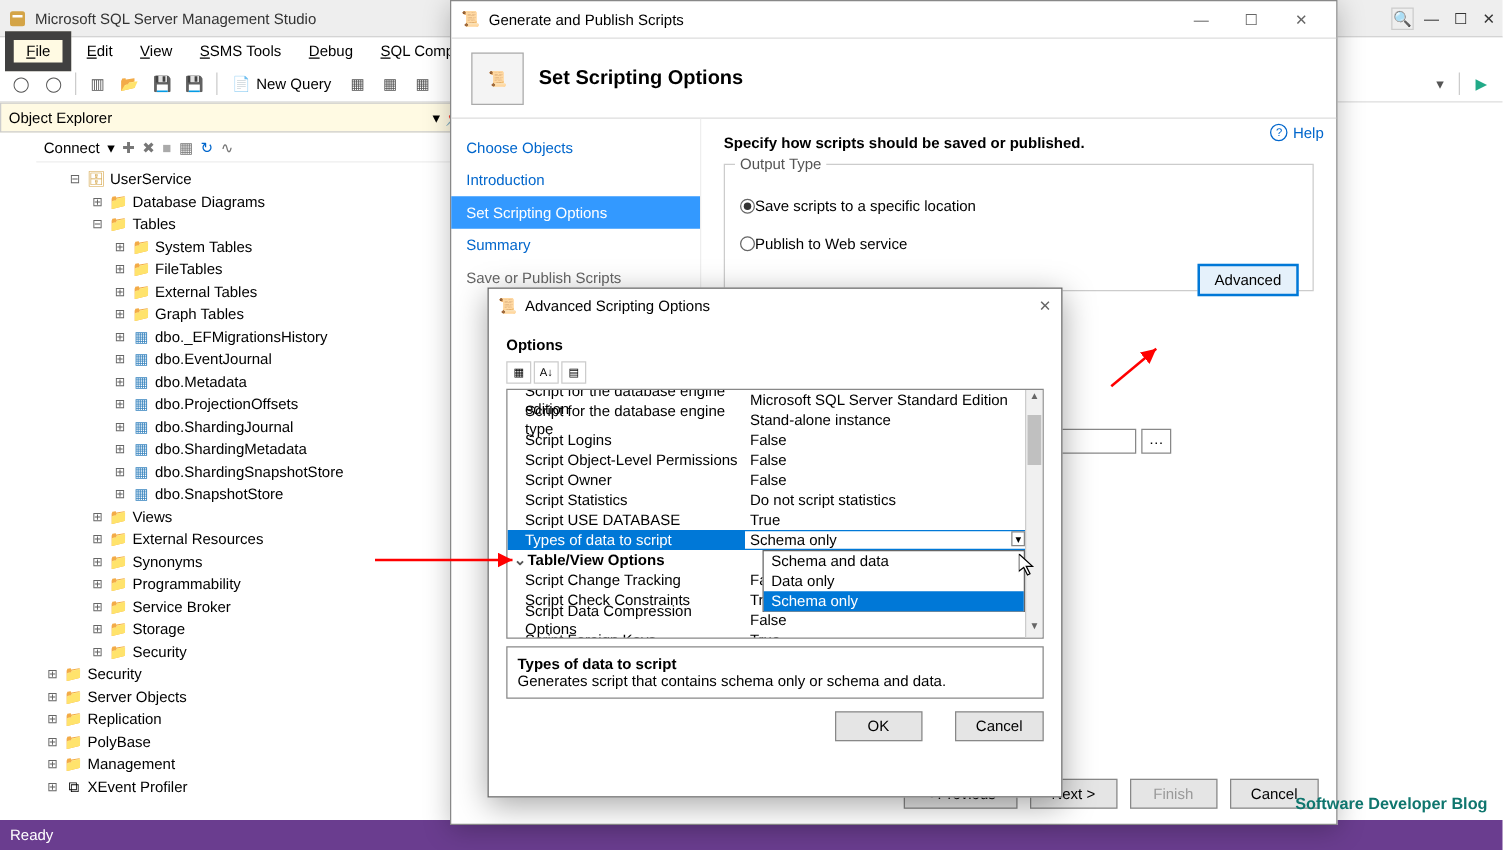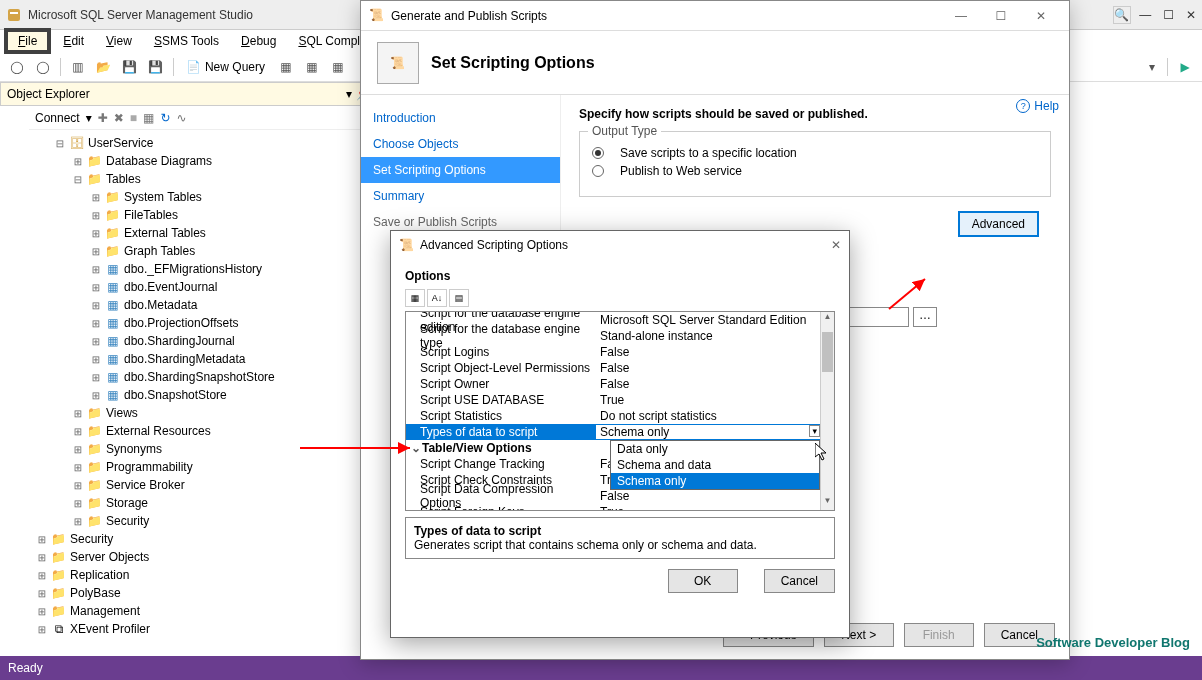--- a/index.html
+++ b/index.html
@@ -9,21 +9,21 @@
 .main-window { position: absolute; top: 0; left: 0; width: 1202px; height: 680px; background: #fff; }
 .title-bar { height: 30px; background: #eee; display: flex; align-items: center; padding: 0 6px; border-bottom: 1px solid #ccc; }
 .title-bar .app-icon { width: 16px; height: 16px; margin-right: 6px; }
 .title-bar .title-text { flex: 1; color: #333; }
 .title-bar .win-buttons { display: flex; gap: 12px; color: #333; font-size: 14px; }
 .search-box { width: 18px; height: 18px; border: 1px solid #ccc; display:flex; align-items:center; justify-content:center; margin-right:8px;}
 
 .menu-bar { height: 22px; display: flex; align-items: center; padding: 0 4px; background: #fff; gap: 2px; }
 .menu-item { padding: 2px 10px; color: #000; text-decoration: underline; text-decoration-color: transparent; }
 .menu-item:first-letter { text-decoration: underline; }
-.menu-item.active { background: #fffae3; border: 4px solid #404040; }
+.menu-item.active { background: #fffae3; border: 7px solid #404040; }
 
 .toolbar { height: 30px; display: flex; align-items: center; padding: 0 6px; gap: 4px; border-bottom:1px solid #ddd;}
 .tb-btn { width: 22px; height: 22px; display:flex; align-items:center; justify-content:center; color:#555; }
 .tb-sep { width:1px; height:18px; background:#ccc; margin:0 2px; }
 .tb-text-btn { display:flex; align-items:center; gap:4px; padding:0 6px; height:22px; }
 
 .object-explorer { position:absolute; top:82px; left:0; width:392px; height:560px; }
 .oe-header { height:24px; background:#fffae3; border:1px solid #ccc; display:flex; align-items:center; padding:0 6px; justify-content:space-between; }
 .oe-header .pins { display:flex; gap:4px; }
 .oe-toolbar { height:24px; display:flex; align-items:center; padding:0 6px; gap:6px; border-bottom:1px solid #eee;margin-left:29px;}
@@ -56,21 +56,21 @@
 .wiz-nav { width:200px; padding:10px 0; border-right:1px solid #eee;}
 .wiz-nav-item { padding:6px 12px; color:#0066cc; cursor:pointer; }
 .wiz-nav-item.sel { background:#3399ff; color:#fff; }
 .wiz-nav-item.disabled { color:#666; }
 .wiz-main { flex:1; padding:12px 18px; position:relative; }
 .wiz-main .help { position:absolute; top:4px; right:10px; color:#0066cc; display:flex; align-items:center; gap:4px;}
 .wiz-main .help-circle{width:14px;height:14px;border:1px solid #0066cc;border-radius:50%;display:flex;align-items:center;justify-content:center;font-size:9px;}
 .section-title { font-weight:bold; margin-bottom:10px; }
 .group-box { border:1px solid #ccc; padding:10px 12px 14px; position:relative; margin-top:8px;}
 .group-label { position:absolute; top:-8px; left:8px; background:#fff; padding:0 4px; color:#555;}
-.radio-row { display:flex; align-items:center; gap:16px; margin:4px 0;}
+.radio-row { display:flex; align-items:center; gap:0; margin:16px 0;}
 .radio-dot { width:12px;height:12px;border:1px solid #666;border-radius:50%; display:flex; align-items:center; justify-content:center;}
 .radio-dot.checked::after{content:"";width:6px;height:6px;background:#333;border-radius:50%;}
 .adv-btn { position:absolute; right:30px; top:116px; border:2px solid #0078d7; background:#e5f1fb; padding:4px 12px; }
 .filename-row { display:flex; align-items:center; gap:4px; margin-top:110px; margin-left:150px;}
 .filename-row input { width:180px; border:1px solid #888; padding:2px 4px;}
 .browse-btn { width:24px; height:20px; border:1px solid #888; text-align:center;}
 
 .wiz-buttons { position:absolute; bottom:12px; right:14px; display:flex; gap:10px; }
 .btn { border:1px solid #888; padding:4px 16px; background:#e5e5e5; min-width:70px; text-align:center; }
 .btn.disabled { color:#999; }
@@ -341,22 +341,22 @@
     <span class="wiz-win-btn">—</span>
     <span class="wiz-win-btn">☐</span>
     <span class="wiz-win-btn">✕</span>
   </div>
   <div class="wiz-top">
     <span class="scroll-icon">📜</span>
     <h2>Set Scripting Options</h2>
   </div>
   <div class="wiz-body">
     <div class="wiz-nav">
+      <div class="wiz-nav-item">Choose Objects</div>
       <div class="wiz-nav-item">Introduction</div>
-      <div class="wiz-nav-item">Choose Objects</div>
       <div class="wiz-nav-item sel">Set Scripting Options</div>
       <div class="wiz-nav-item">Summary</div>
       <div class="wiz-nav-item disabled">Save or Publish Scripts</div>
     </div>
     <div class="wiz-main">
       <a class="help">
           <span class="help-circle">?</span>
           <span>Help</span>
         </a>
       <div class="section-title">Specify how scripts should be saved or published.</div>
@@ -416,26 +416,26 @@
           </div>
         <div class="grid-row">
             <span class="gn">Script Object-Level Permissions</span>
             <span class="gv">False</span>
           </div>
         <div class="grid-row">
             <span class="gn">Script Owner</span>
             <span class="gv">False</span>
           </div>
         <div class="grid-row">
+            <span class="gn">Script Statistics</span>
+            <span class="gv">Do not script statistics</span>
+          </div>
+        <div class="grid-row">
             <span class="gn">Script USE DATABASE</span>
             <span class="gv">True</span>
-          </div>
-        <div class="grid-row">
-            <span class="gn">Script Statistics</span>
-            <span class="gv">Do not script statistics</span>
           </div>
         <div class="grid-row sel">
             <span class="gn">Types of data to script</span>
             <span class="gv"><span>Schema only</span><span style="float:right;border:1px solid #888;padding:0 2px;font-size:9px">▾</span></span>
           </div>
         <div class="grid-row header">
             <span class="gn"><span class="chev">⌄</span><b>Table/View Options</b></span>
             <span class="gv"></span>
           </div>
         <div class="grid-row" pat="true">
@@ -455,22 +455,22 @@
             <span class="gv">True</span>
           </div>
       </div>
       <div class="scrollbar">
         <div class="arr up">▲</div>
         <div class="thumb"></div>
         <div class="arr dn">▼</div>
       </div>
 
       <div class="dropdown" style="left:204px; top:128px; width:210px;">
+        <div class="dd-item">Schema and data</div>
         <div class="dd-item">Data only</div>
-        <div class="dd-item">Schema and data</div>
         <div class="dd-item sel">Schema only</div>
       </div>
     </div>
     <div class="desc-box">
       <div class="t">Types of data to script</div>
       <div>Generates script that contains schema only or schema and data.</div>
     </div>
     <div class="adv-btns">
       <span class="btn">OK</span>
       <span class="btn">Cancel</span>

